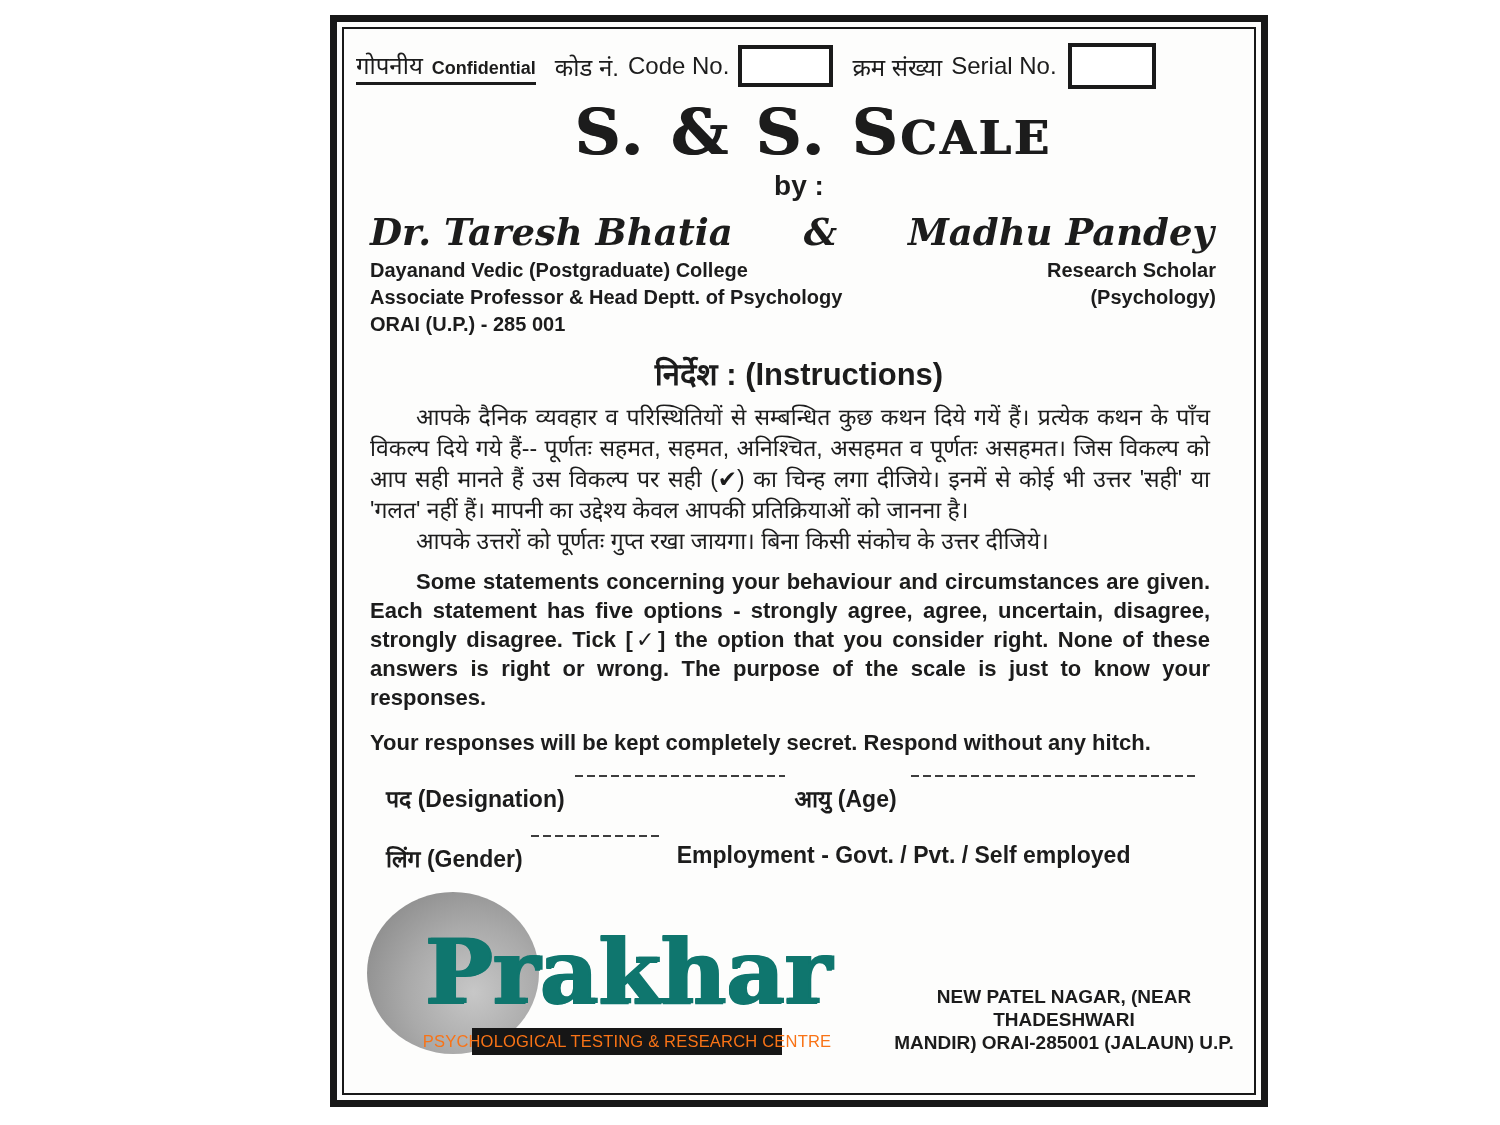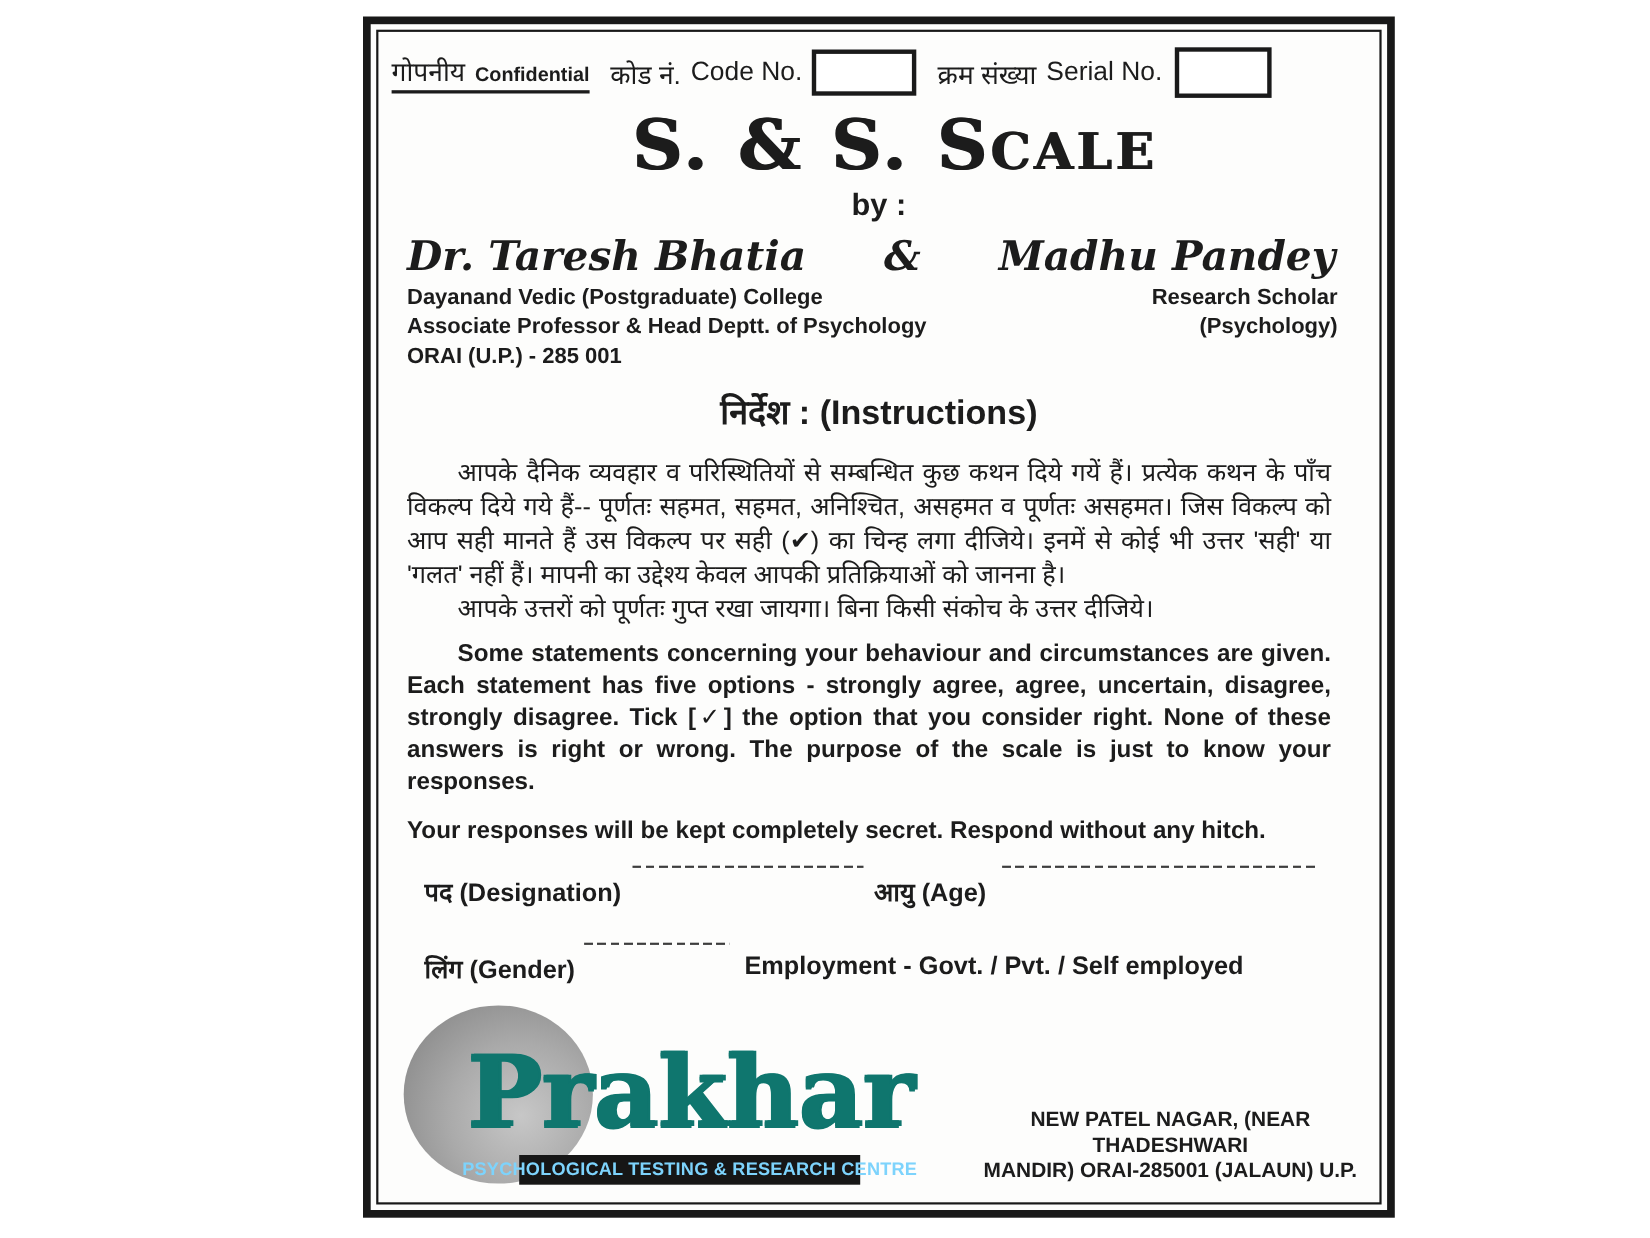--- a/index.html
+++ b/index.html
@@ -39,34 +39,34 @@
     font-family: "DejaVu Serif", "Liberation Serif", serif;
     font-style: italic; font-weight: bold; font-size: 37px; line-height: 1.1;
   }
   .credentials { display: flex; justify-content: space-between; padding: 0 38px 0 26px; margin-top: 4px; }
   .cred-left  { font-weight: bold; font-size: 20px; line-height: 27px; }
   .cred-right { font-weight: bold; font-size: 20px; line-height: 27px; text-align: right; }
 
   
   .instr-heading { text-align: center; font-size: 31px; font-weight: bold; margin-top: 14px; }
   .hindi-para {
-    padding: 0 44px 0 26px; margin-top: 20px;
+    padding: 0 44px 0 26px; margin-top: 8px;
     font-size: 23px; line-height: 31px; text-align: justify; text-indent: 46px;
   }
   .hindi-para2 { margin-top: 0; }
   .english-para {
     padding: 0 44px 0 26px; margin-top: 10px;
     font-weight: bold; font-size: 22px; line-height: 29px; text-align: justify; text-indent: 46px;
   }
   .secret-note { padding: 0 44px 0 26px; margin-top: 18px; font-weight: bold; font-size: 22px; }
 
   
   .form-row { display: flex; align-items: flex-start; padding: 0 56px 0 42px; font-size: 23px; font-weight: bold; white-space: nowrap; }
   .row-1 { margin-top: 26px; }
-  .row-2 { margin-top: 38px; }
+  .row-2 { margin-top: 28px; }
   .dash-line {
     display: inline-block; height: 2px; transform: translateY(-7px);
     background: repeating-linear-gradient(to right, #3d3d3d 0 8px, transparent 8px 12px);
   }
   .dash-designation { width: 210px; margin: 0 10px; }
   .dash-age { flex: 1; margin-left: 14px; }
   .dash-gender { width: 132px; margin: 0 8px; }
   .employment { margin-left: 6px; }
 
   
@@ -77,21 +77,21 @@
   }
   .logo-word {
     position: absolute; left: 80px; top: 40px;
     font-family: "DejaVu Serif", "Liberation Serif", serif; font-weight: bold;
     font-size: 90px; line-height: 1; color: #0f766e; text-shadow: 2.5px 0 0 currentColor, 0 1px 0 currentColor;
   }
   .tagline-bar {
     position: absolute; left: 128px; top: 142px; width: 310px; height: 27px;
     background: #161616; display: flex; align-items: center; justify-content: center;
   }
-  .tagline-text { color: #7dd3fc; font-weight: bold; font-size: 16.5px; letter-spacing: 0.2px; white-space: nowrap; }
+  .tagline-text { color: #f97316; font-weight: normal; font-size: 16.5px; letter-spacing: 0.2px; white-space: nowrap; }
   .address {
     position: absolute; right: 4px; bottom: 10px; width: 372px;
     text-align: center; font-weight: bold; font-size: 19px; line-height: 23px;
   }
 </style>
 </head>
 <body>
 
 <div class="page-frame">
   <div class="frame-inner">

